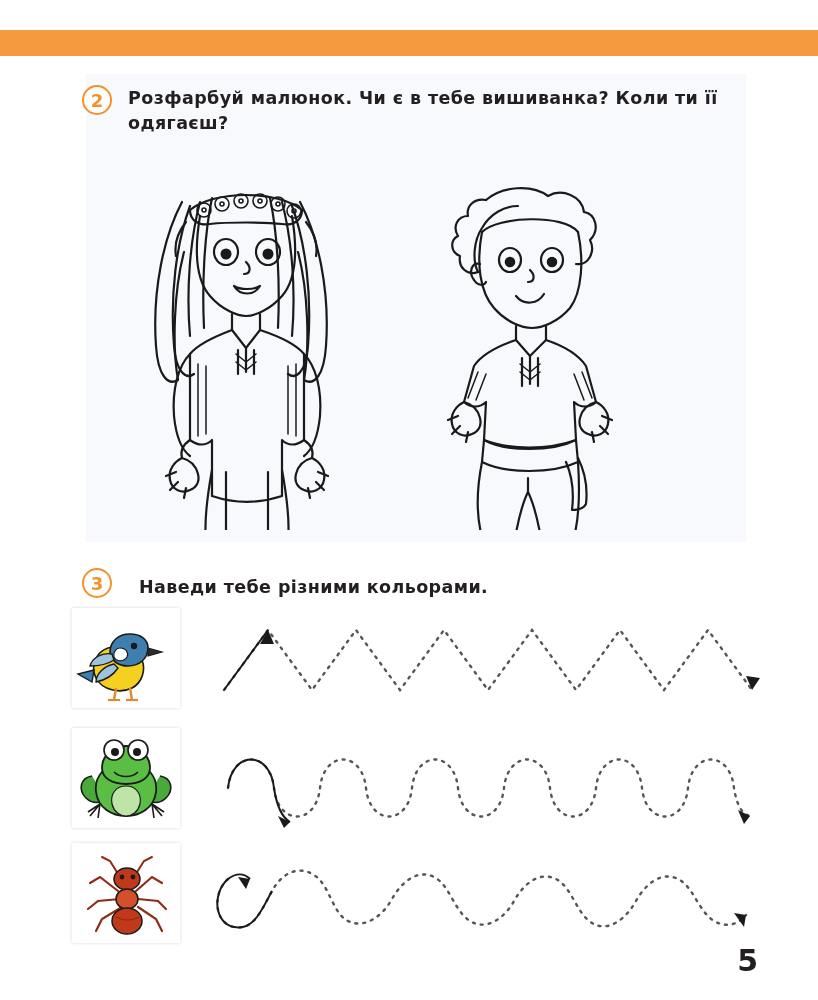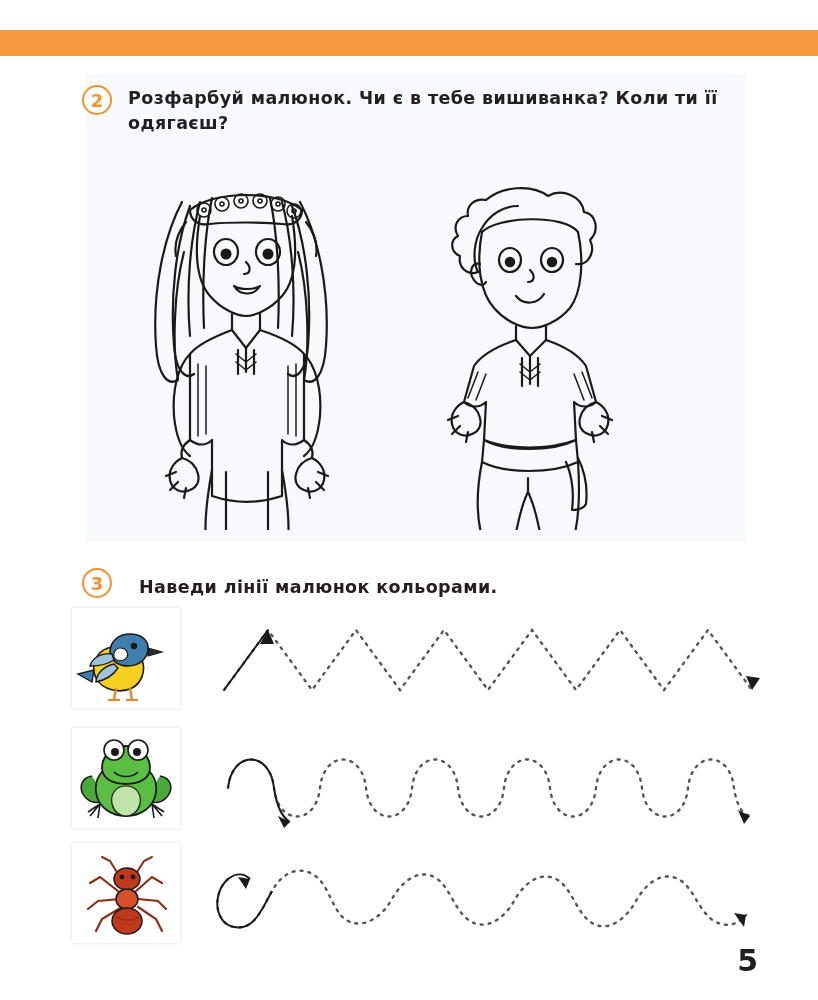--- a/index.html
+++ b/index.html
@@ -295,21 +295,21 @@
       <path d="M380 430 C370 434 362 440 358 448 C356 454 362 458 370 456 L414 448 C420 444 420 436 416 430Z"></path>
       <path d="M366 446 L414 440"></path>
 
       <path d="M462 434 C458 444 458 456 462 464 L496 464 C500 456 500 444 494 434Z"></path>
       <path d="M462 456 L498 456"></path>
     </g>
   </svg>
 </div>
 
 <div class="task-num" id="task3-num">3</div>
-<div class="task-text" id="task3-text">Наведи лінії малюнок кольорами.</div>
+<div class="task-text" id="task3-text">Наведи тебе різними кольорами.</div>
 
 <div class="trace-row" id="row1">
   <div class="thumb">
     <svg width="108" height="100" viewBox="0 0 108 100">
 
       <path d="M36 40 C24 44 18 58 24 70 C30 82 48 86 60 80 C70 75 74 62 70 52 C66 42 50 36 36 40Z" fill="#F5D020" stroke="#1a1a1a" stroke-width="1.6"></path>
 
       <path d="M58 26 C46 26 38 34 38 44 C38 52 46 58 56 58 C68 58 76 50 76 40 C76 31 68 26 58 26Z" fill="#3E7FB0" stroke="#1a1a1a" stroke-width="1.6"></path>
 
       <path d="M48 40 C44 40 41 44 42 49 C44 54 52 54 55 49 C57 45 54 40 48 40Z" fill="#ffffff" stroke="#1a1a1a" stroke-width="1.2"></path>

